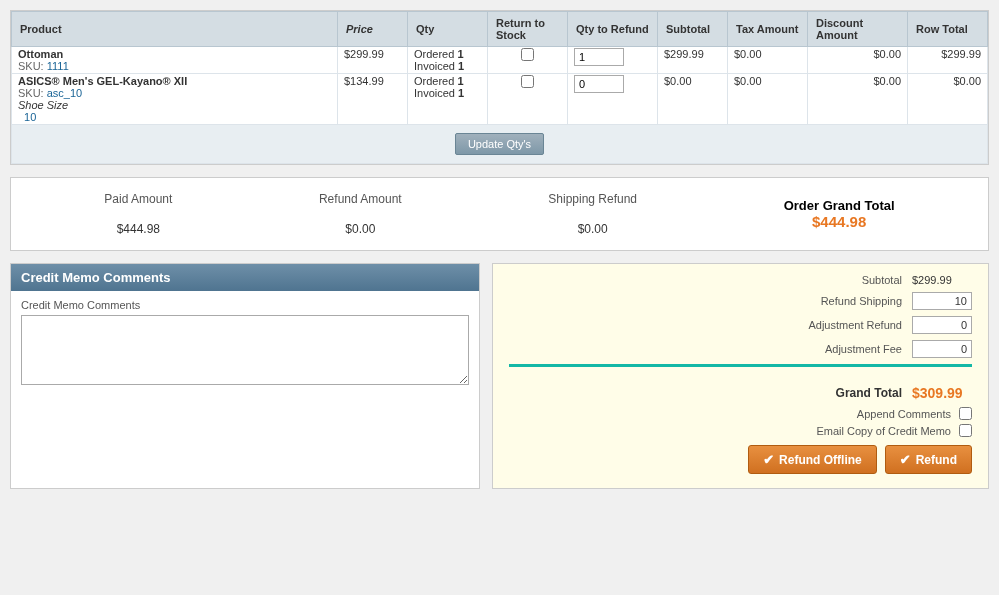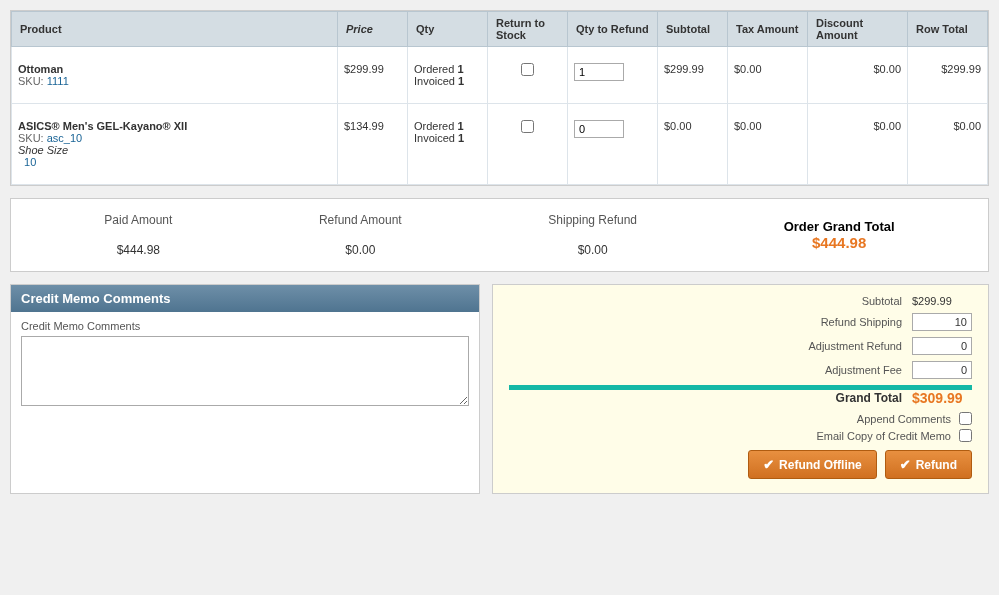--- a/index.html
+++ b/index.html
@@ -4,21 +4,21 @@
   <style>
     * { box-sizing: border-box; margin: 0; padding: 0; }
     body { font-family: Arial, sans-serif; font-size: 12px; background: #f0f0f0; color: #333; padding: 10px; }
 
     .panel { border: 1px solid #ccc; background: #fff; margin-bottom: 12px; }
     .panel-header { background: linear-gradient(to bottom, #6e8fa8, #4f7490); color: #fff; font-weight: bold; font-size: 13px; padding: 6px 10px; }
 
     
     .items-table { width: 100%; border-collapse: collapse; }
     .items-table th { background: #d4dde3; border: 1px solid #b8c6d0; padding: 5px 8px; text-align: left; font-weight: bold; font-size: 11px; }
-    .items-table td { border: 1px solid #dde4ea; padding: 16px 6px; vertical-align: top; font-size: 11px; }
+    .items-table td { border: 1px solid #dde4ea; padding: 1px 6px; vertical-align: top; font-size: 11px; }
     .items-table tr.product-row td { background: #fff; }
     .items-table .sku { color: #666; font-size: 11px; }
     .items-table .sku a { color: #1a6496; text-decoration: none; }
     .items-table .attr-label { font-style: italic; font-size: 11px; }
     .items-table .attr-value { font-size: 11px; color: #1a6496; }
     .update-row td { background: #e8eef2; text-align: center; padding: 8px; }
     .update-btn { background: linear-gradient(to bottom, #a0b0bc, #7e98a8); border: 1px solid #6a8595; color: #fff; font-size: 11px; padding: 4px 12px; cursor: pointer; border-radius: 2px; }
 
     .qty-input { width: 50px; border: 1px solid #aaa; padding: 2px 4px; font-size: 11px; }
     .checkbox-input { cursor: pointer; }
@@ -38,21 +38,21 @@
 
     .comments-label { font-size: 11px; color: #555; margin: 8px 10px 4px 10px; }
     .comments-textarea { display: block; margin: 0 10px 10px 10px; width: calc(100% - 20px); height: 70px; border: 1px solid #aaa; resize: vertical; font-size: 11px; padding: 4px; }
 
     
     .refund-totals-body { background: #fffde8; padding: 10px 16px 14px 16px; }
     .refund-row { display: flex; justify-content: flex-end; align-items: center; margin-bottom: 6px; }
     .refund-row .rl { text-align: right; color: #555; font-size: 11px; margin-right: 10px; min-width: 130px; }
     .refund-row .rv { font-size: 11px; color: #333; min-width: 60px; }
     .refund-row input[type="text"] { width: 55px; border: 1px solid #aaa; padding: 2px 4px; font-size: 11px; text-align: right; }
-    .refund-row.grand { margin-top: 4px; border-top: 5px solid #14b8a6; padding-top: 0; }
+    .refund-row.grand { margin-top: 4px; border-top: 3px solid #14b8a6; padding-top: 18px; }
     .refund-row.grand .rl { font-weight: bold; color: #333; font-size: 12px; }
     .refund-row.grand .rv { color: #e87722; font-weight: bold; font-size: 14px; }
 
     .options-row { display: flex; justify-content: flex-end; align-items: center; margin-bottom: 4px; font-size: 11px; color: #555; }
     .options-row label { margin-right: 4px; }
     .options-row input { margin-left: 4px; }
 
     .buttons-row { display: flex; justify-content: flex-end; gap: 8px; margin-top: 8px; }
     .btn-refund-offline { background: linear-gradient(to bottom, #e89040, #d07020); border: 1px solid #b05c10; color: #fff; font-size: 12px; font-weight: bold; padding: 6px 14px; cursor: pointer; border-radius: 3px; display: flex; align-items: center; gap: 5px; }
     .btn-refund { background: linear-gradient(to bottom, #e89040, #d07020); border: 1px solid #b05c10; color: #fff; font-size: 12px; font-weight: bold; padding: 6px 14px; cursor: pointer; border-radius: 3px; display: flex; align-items: center; gap: 5px; }
@@ -132,20 +132,25 @@
         </td>
         <td>
           <input type="text" class="qty-input" value="0" style="">
         </td>
         <td>$0.00</td>
         <td>$0.00</td>
         <td style="text-align:right">$0.00</td>
         <td style="text-align:right">$0.00</td>
       </tr>
 
+      <tr class="update-row">
+        <td colspan="9">
+          <button class="update-btn">Update Qty's</button>
+        </td>
+      </tr>
     </tbody>
   </table>
 </div>
 
 <div class="summary-panel">
   <div class="summary-item">
     <div class="label">Paid Amount</div>
     <div class="value">$444.98</div>
   </div>
   <div class="summary-item">

